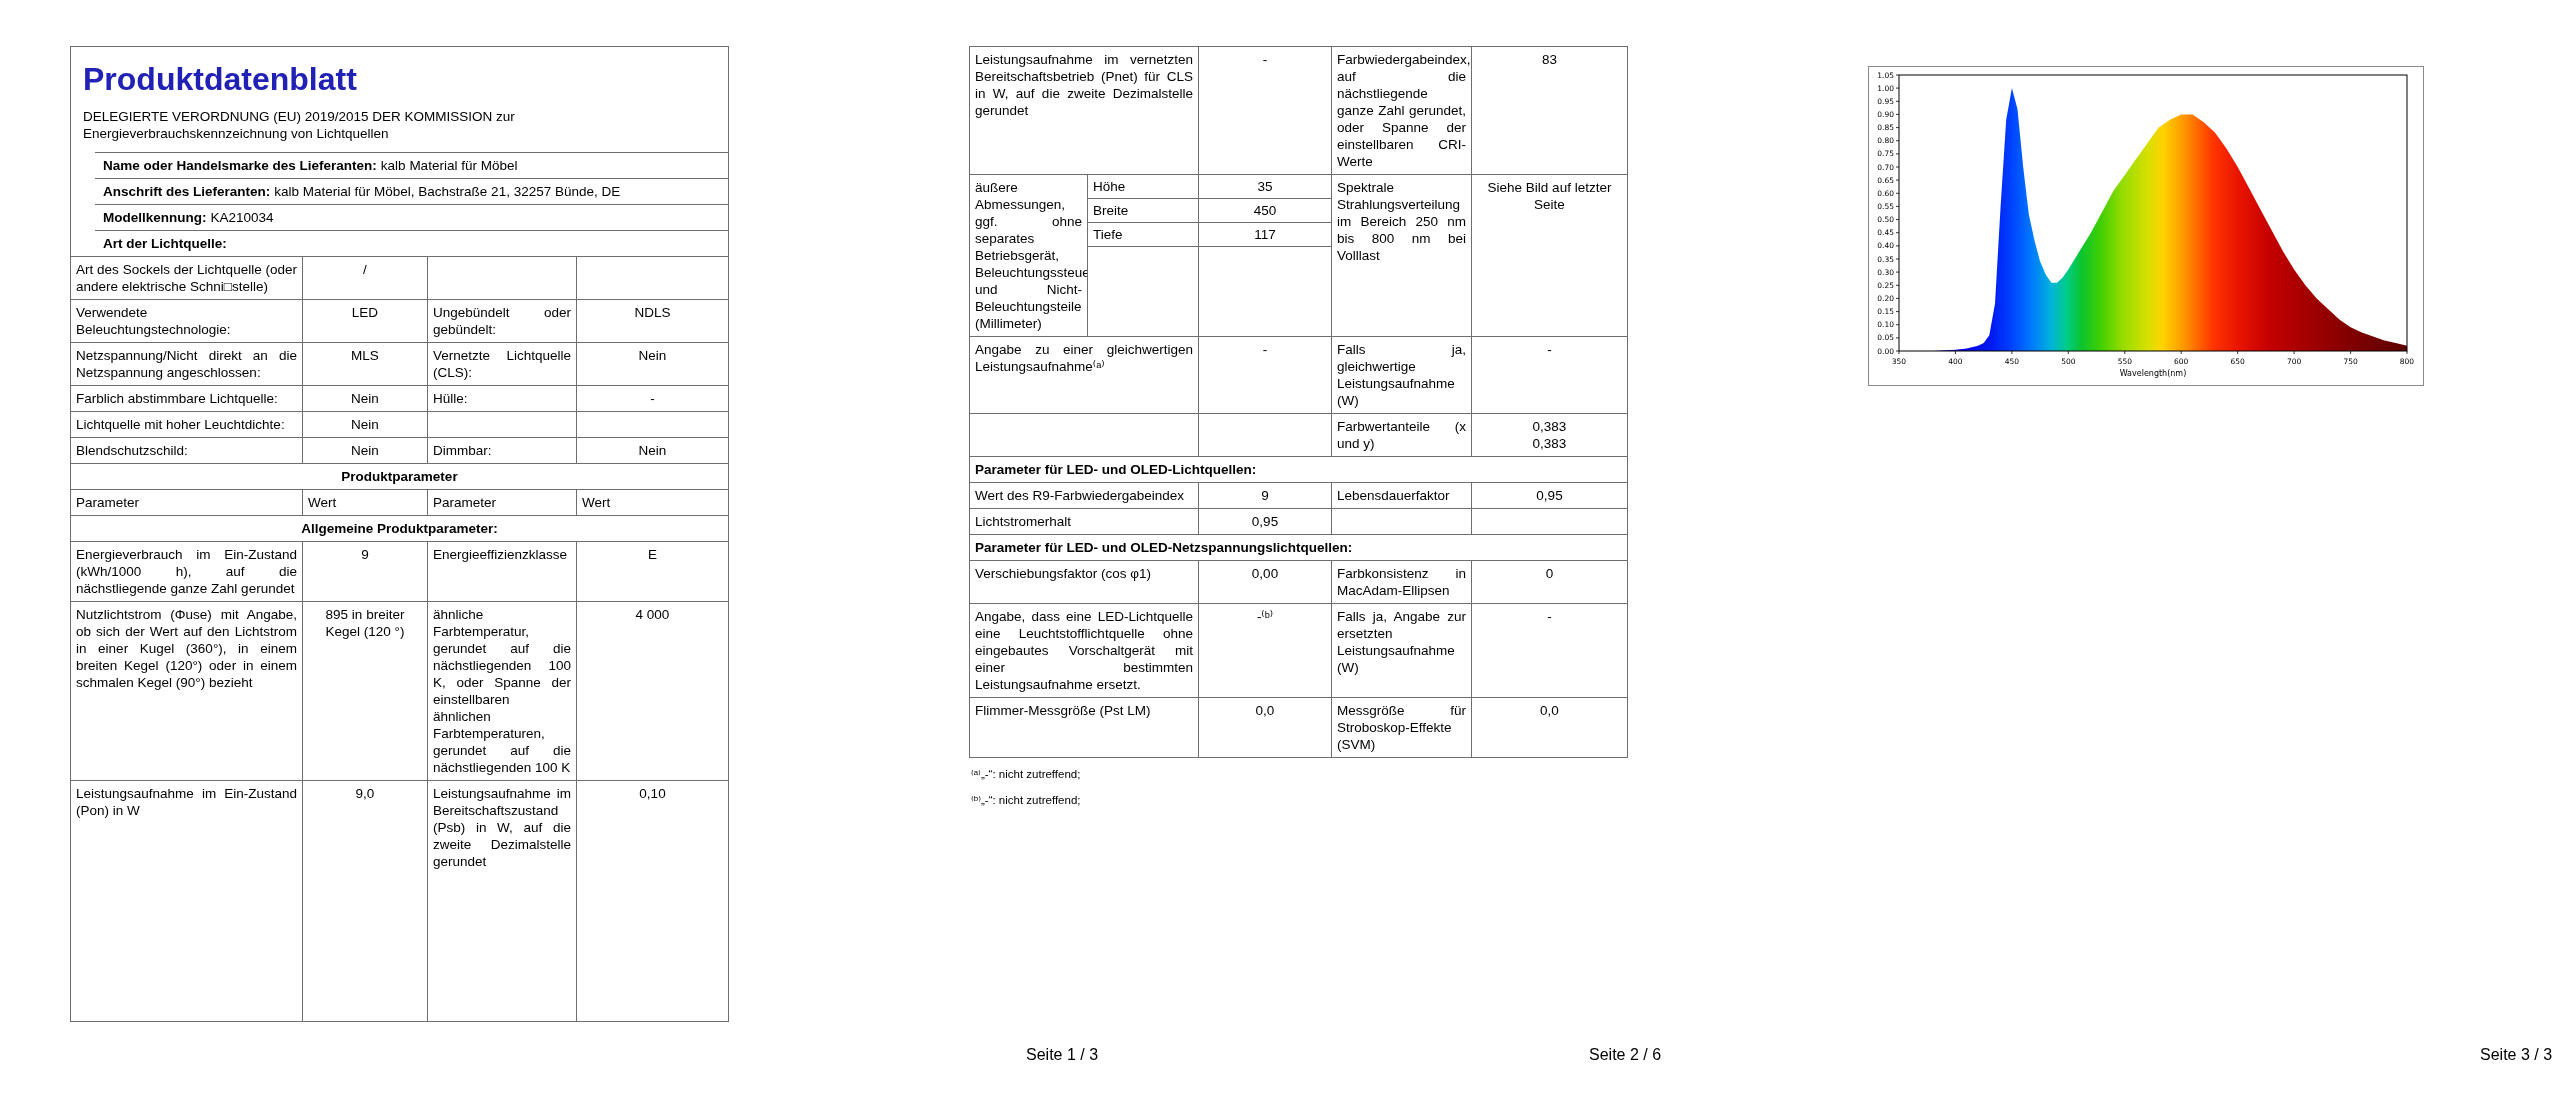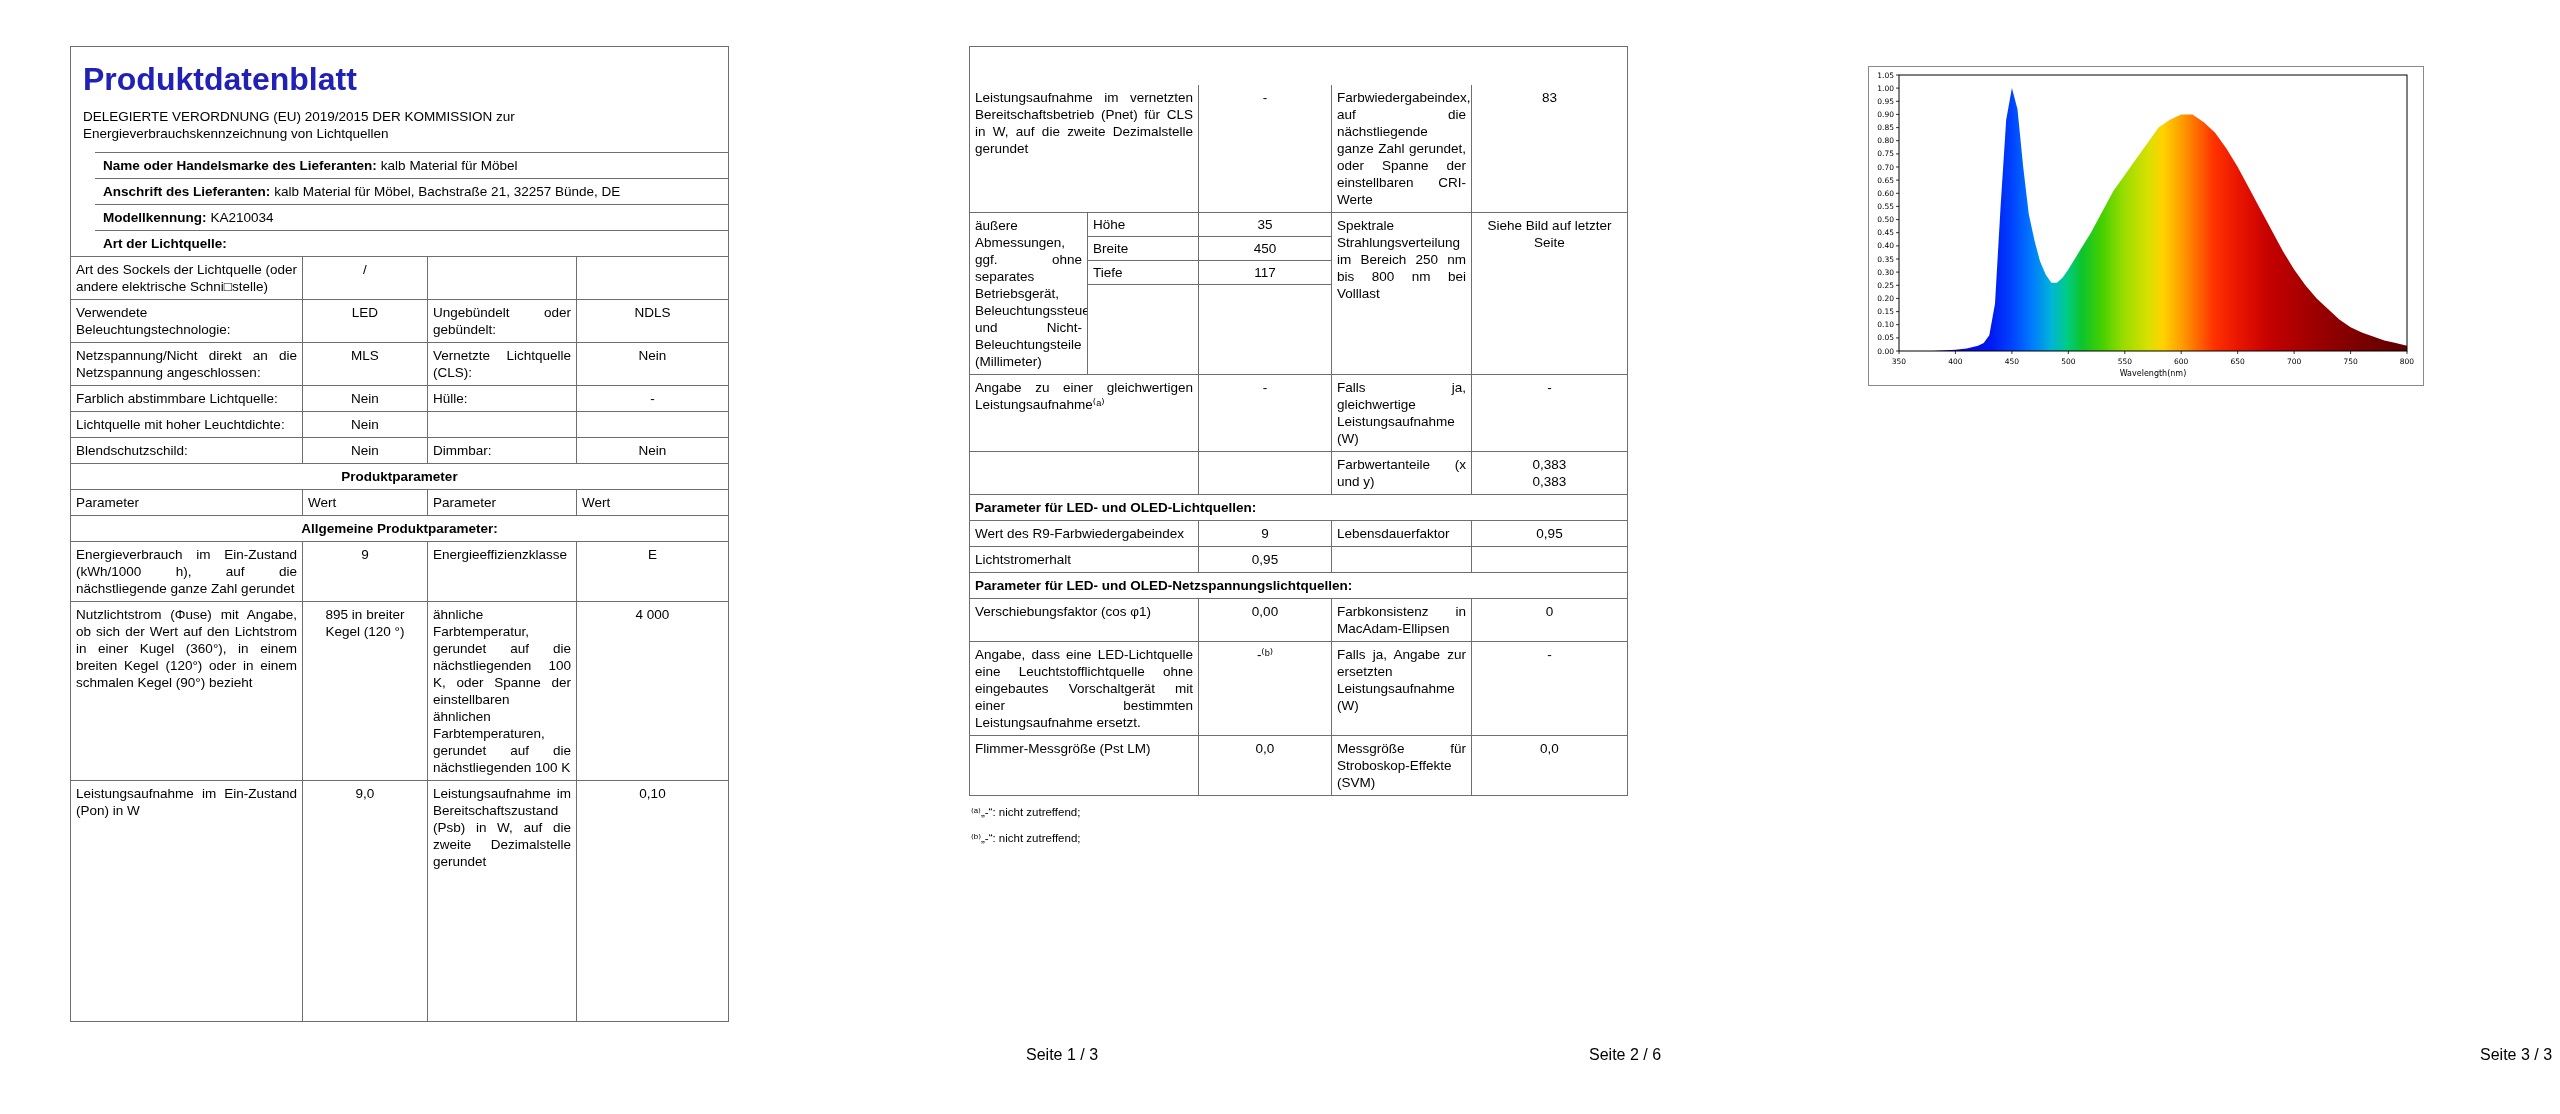--- a/index.html
+++ b/index.html
@@ -24,21 +24,21 @@
   .grow{ flex:1; }
   .c1{ width:231px; }
   .c2{ width:125px; border-left:1px solid var(--bc); }
   .c3{ width:149px; border-left:1px solid var(--bc); }
   .c4{ flex:1; border-left:1px solid var(--bc); }
   .sec{ border-top:1px solid var(--bc); text-align:center; font-weight:bold; font-size:13.5px; line-height:17px; padding:4px; }
 
   
   #page2-wrap{ position:absolute; left:969px; top:46px; width:659px; }
   .p2-table{ border:1px solid var(--bc); background:#fff; }
-  .p2-table > .trow:first-child{ border-top:none;margin-top:38px; }
+  .p2-table > .trow:first-child{ border-top:none; }
   .p2c1{ width:228px; }
   .p2c2{ width:133px; border-left:1px solid var(--bc); }
   .p2c3{ width:140px; border-left:1px solid var(--bc); }
   .p2c4{ flex:1; border-left:1px solid var(--bc); }
   .sec2{ border-top:1px solid var(--bc); font-weight:bold; font-size:13.5px; line-height:17px; padding:4px 5px; }
   .nopad{ padding:0; }
   .dimcell{ display:flex; }
   .dim-label{ width:117px; padding:4px 5px; overflow:hidden; }
   .dim-names{ flex:1; border-left:1px solid var(--bc); }
   .dim-name{ height:24px; border-bottom:1px solid var(--bc); padding:3px 5px; }

